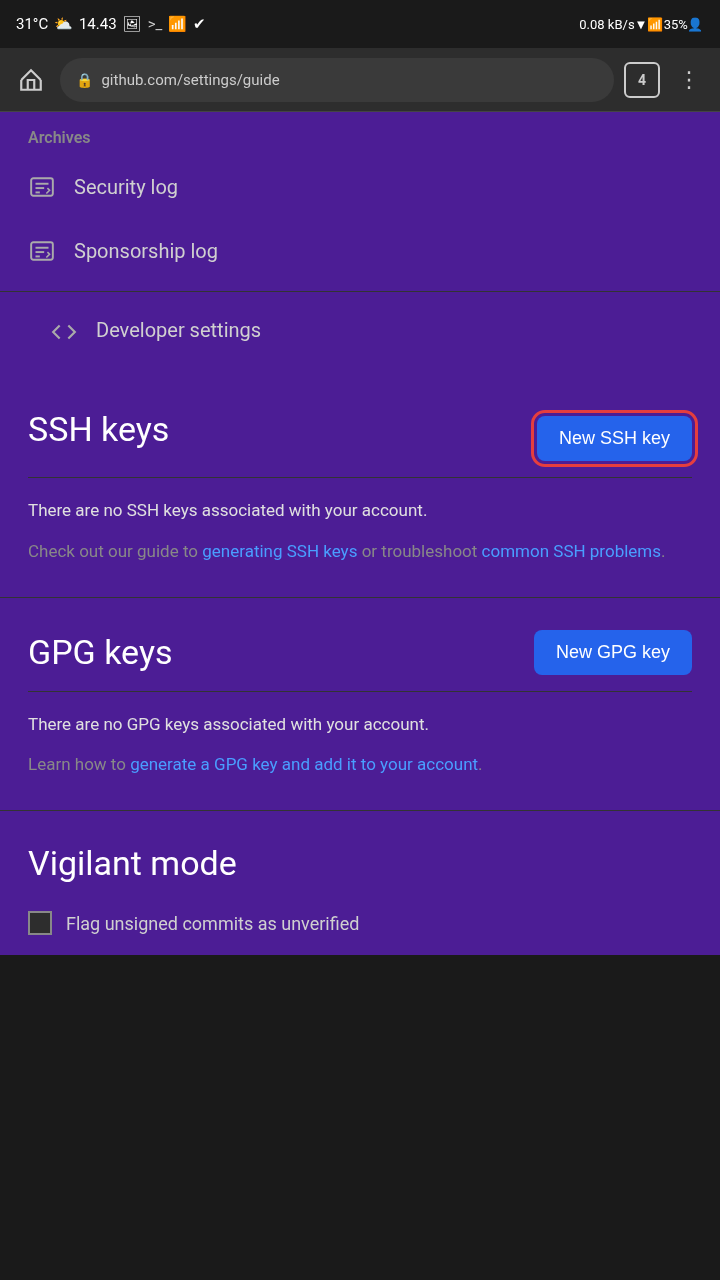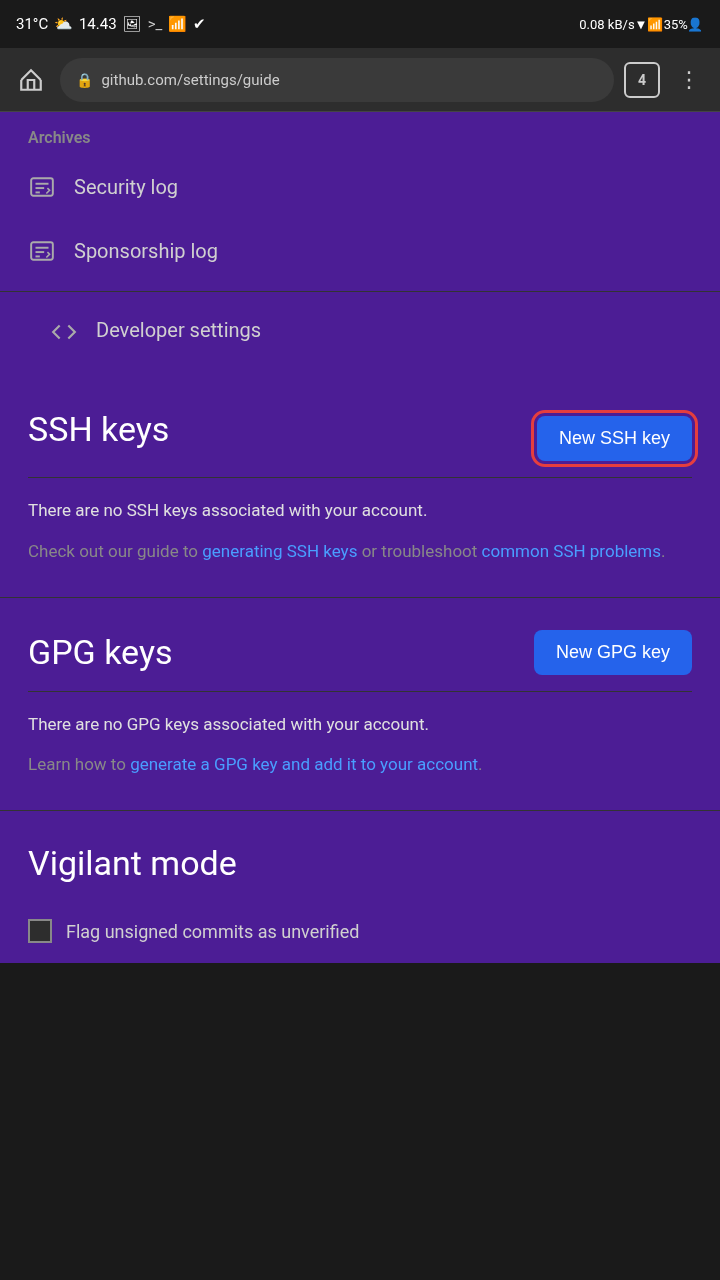--- a/index.html
+++ b/index.html
@@ -198,21 +198,21 @@
     }
 
     
     .vigilant-section {
       padding: 32px 28px 20px 28px;
     }
     .vigilant-title {
       font-size: 34px;
       font-weight: 400;
       color: #ffffff;
-      margin-bottom: 36px;
+      margin-bottom: 28px;
     }
     .checkbox-row {
       display: flex;
       align-items: center;
       gap: 14px;
     }
     .checkbox-box {
       width: 24px;
       height: 24px;
       border: 2px solid #888;

